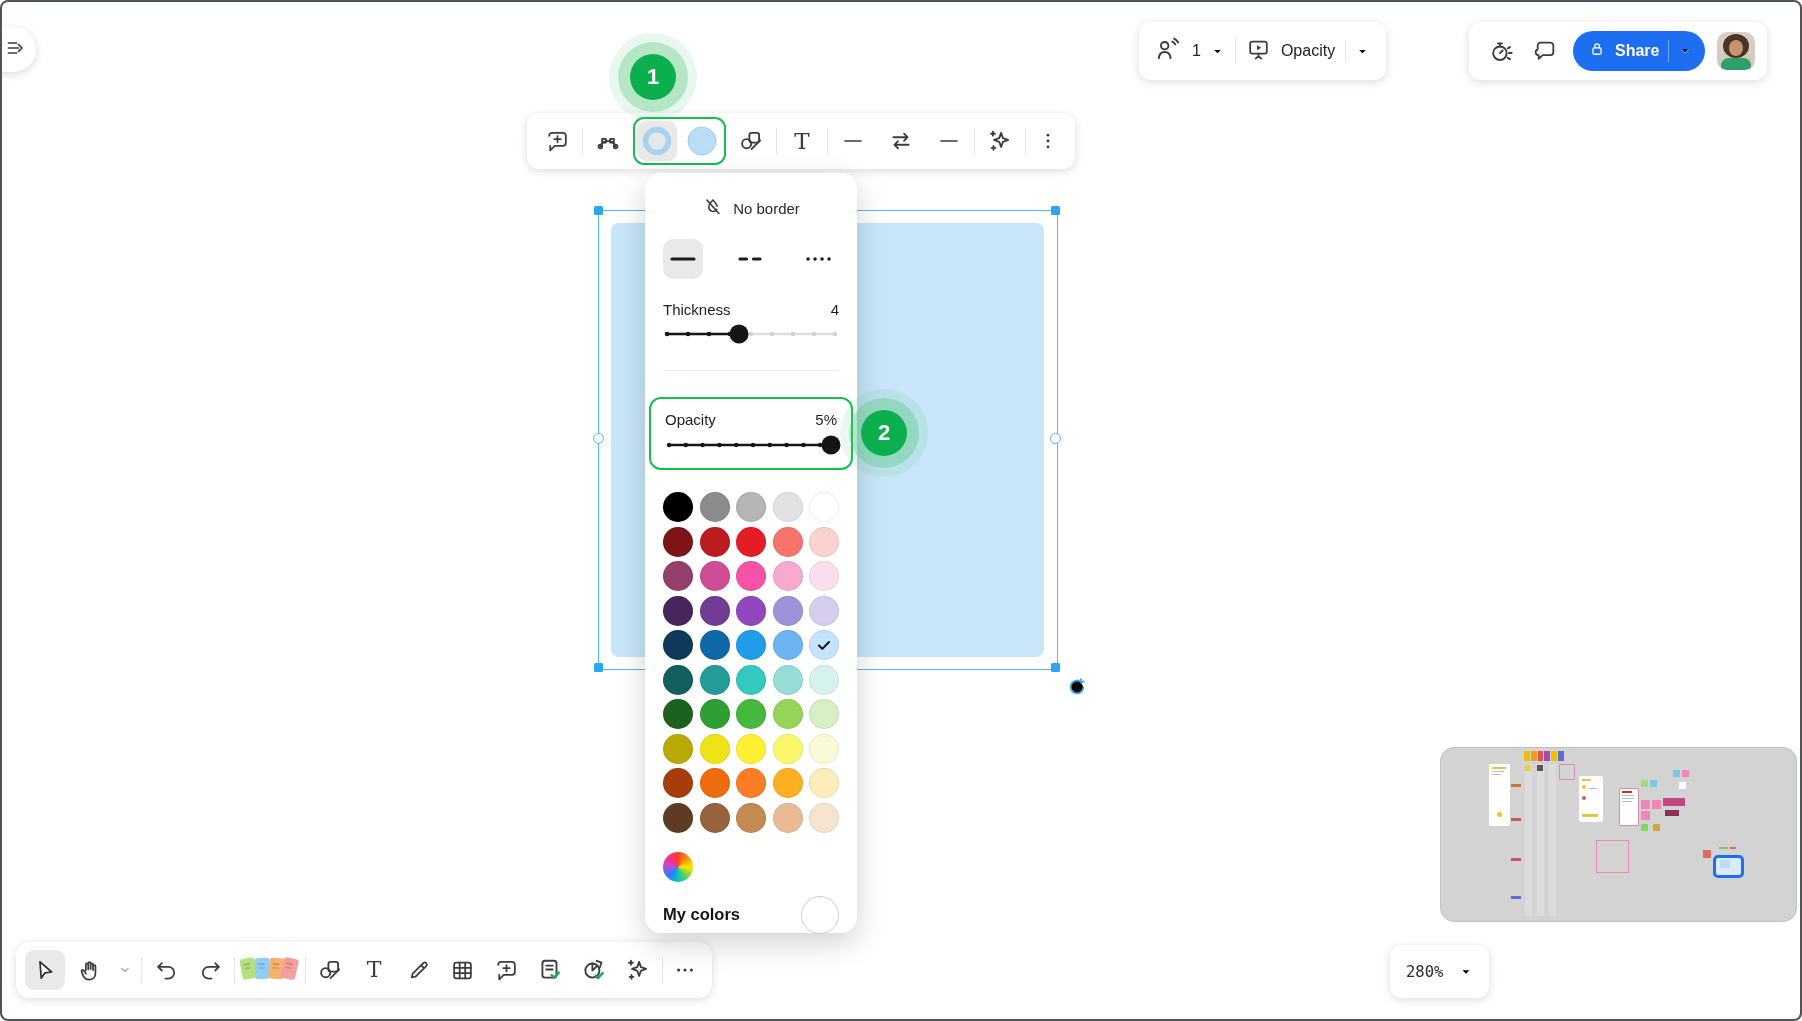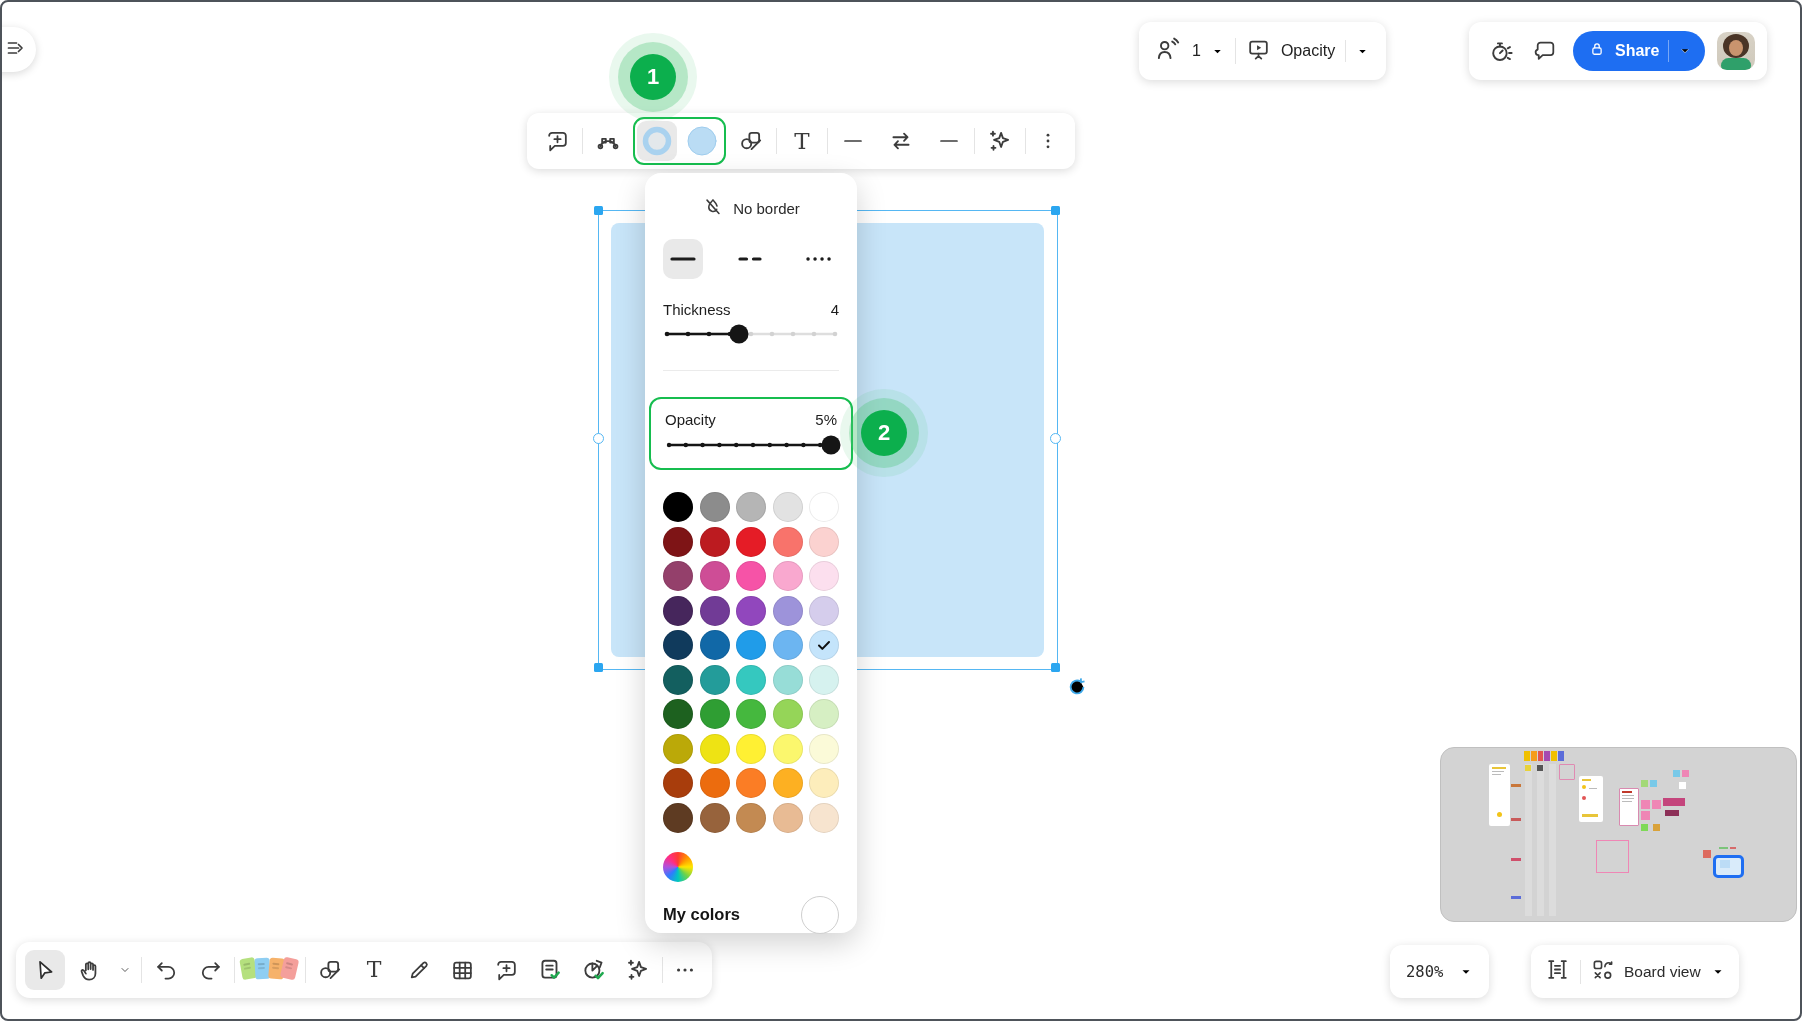--- a/index.html
+++ b/index.html
@@ -558,36 +558,13 @@
   </div>
 
   <div class="card zoomcard">
     <span class="zoomtxt">280%</span>
     <span class="chev">
       <svg width="14" height="14" viewBox="0 0 24 24">
           <path d="M6 9l6 6 6-6"></path>
         </svg>
     </span>
   </div>
-  <div class="card viewcard">
-    <span class="mini">
-      <svg width="25" height="25" viewBox="0 0 24 24">
-          <path d="M6 4v16M18 4v16M4 4h4M16 4h4M4 20h4M16 20h4M9.5 8.5h5M9.5 12h5M9.5 15.5h5"></path>
-        </svg>
-    </span>
-    <div class="vdiv" style="height:24px;"></div>
-    <span class="mini">
-      <svg width="23" height="23" viewBox="0 0 24 24">
-          <rect x="3.5" y="3.5" width="7.5" height="7.5" rx="2"></rect>
-          <path d="M14.5 9c0-2.2 1.8-4 4-4 .9 0 1.8.3 2.4.9"></path>
-          <path d="M21.5 4.2v2.2h-2.2"></path>
-          <path d="M4.5 15.5l5 5M9.5 15.5l-5 5"></path>
-          <circle cx="17.5" cy="18" r="3"></circle>
-        </svg>
-    </span>
-    <span class="vlabel">Board view</span>
-    <span class="chev">
-      <svg width="14" height="14" viewBox="0 0 24 24">
-          <path d="M6 9l6 6 6-6"></path>
-        </svg>
-    </span>
-  </div>
 </div>
 
 </body></html>

